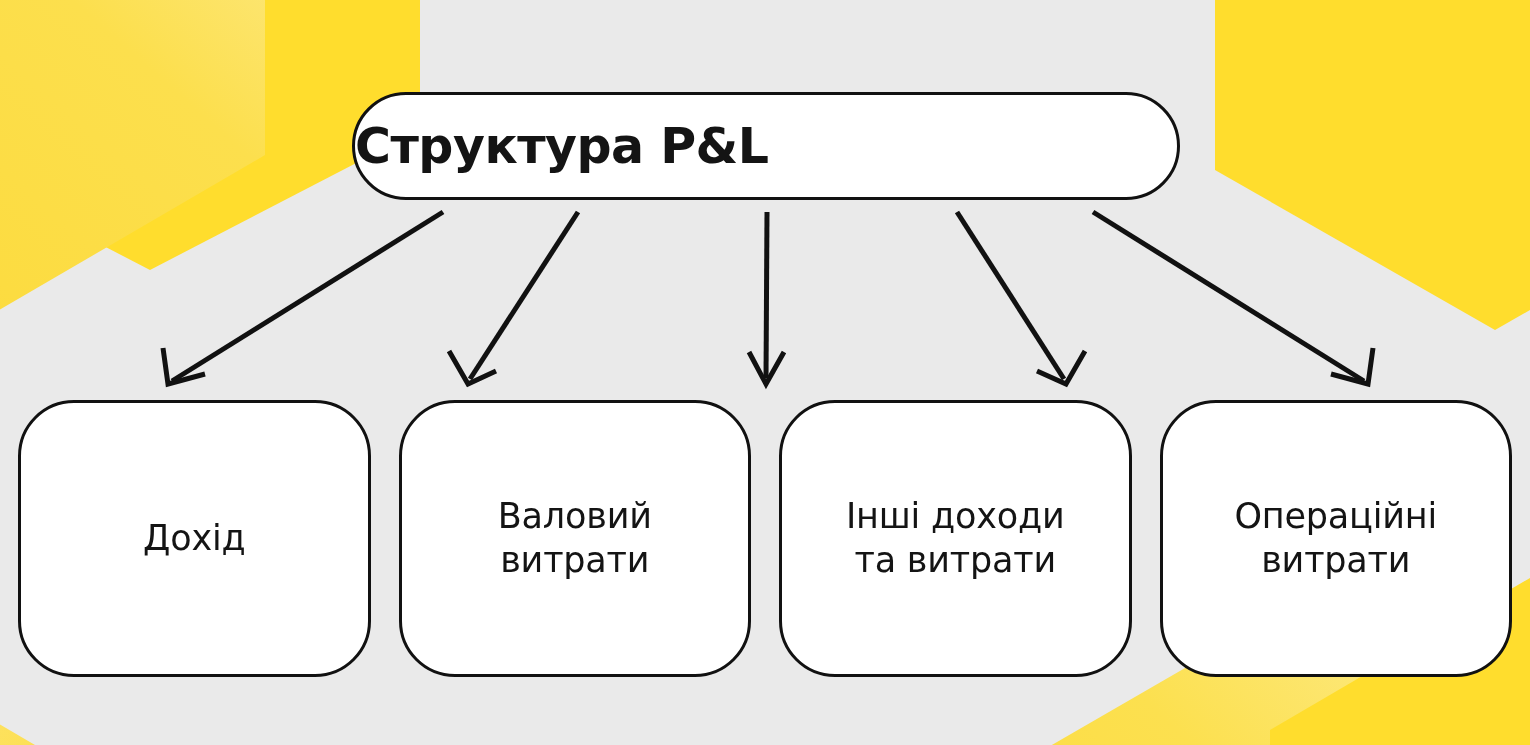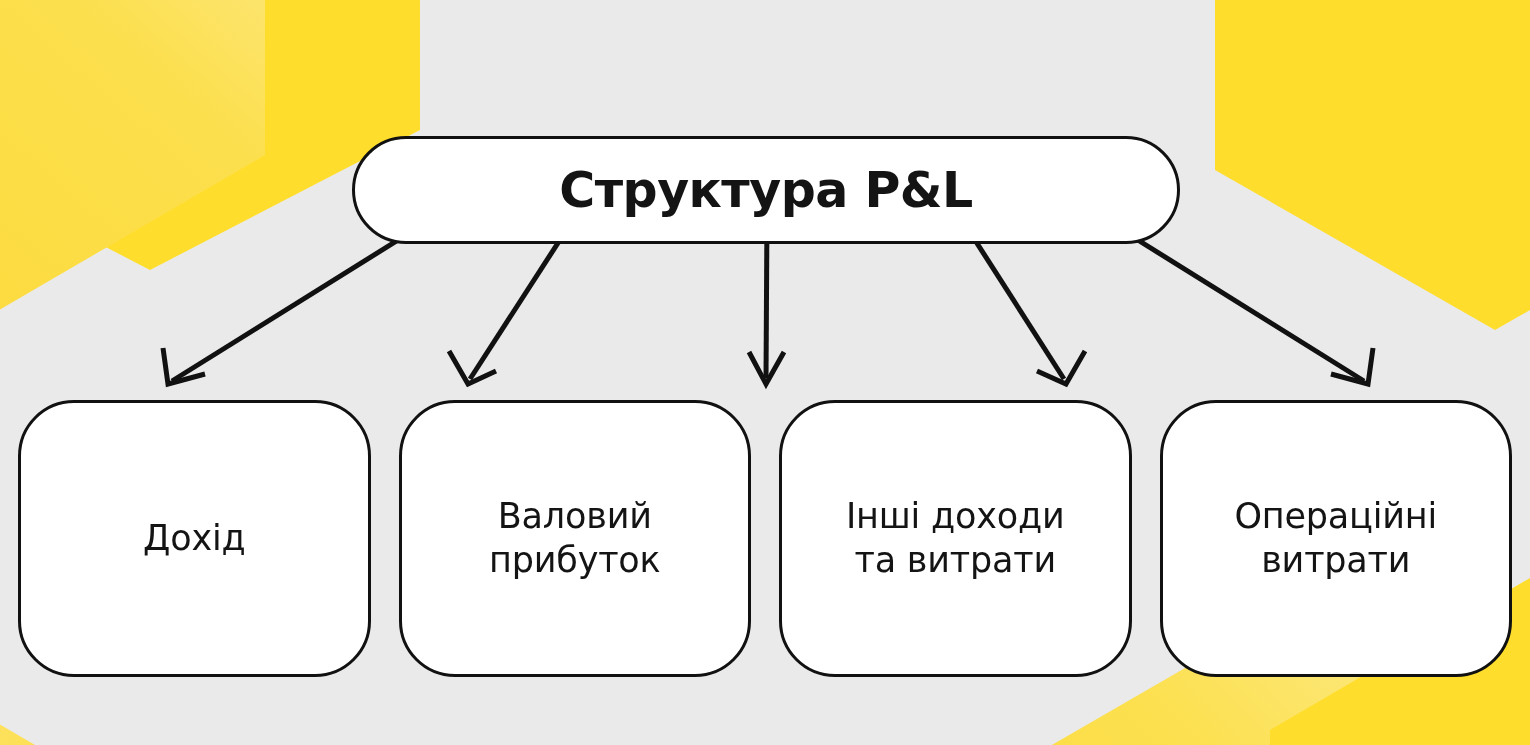--- a/index.html
+++ b/index.html
@@ -34,22 +34,20 @@
     left: 352px;
     top: 92px;
     width: 828px;
     height: 108px;
     box-sizing: border-box;
     background: #ffffff;
     border: 3px solid #111111;
     border-radius: 54px;
     display: flex;
     align-items: center;
-    justify-content: center;
-    margin-top: 44px;
   }
   .title-text {
     font-size: 49px;
     font-weight: 700;
     color: #141414;
     letter-spacing: -0.5px;
     line-height: 1;
     white-space: nowrap;
   }
   .cards-row {
@@ -146,21 +144,21 @@
   <div class="title-box">
     <span class="title-text">Структура P&amp;L</span>
   </div>
 
   <div class="cards-row">
     <div class="card">
       <span class="card-label">Дохід</span>
     </div>
     <div class="card">
       <span class="card-label">Валовий
-прибуток</span>
+витрати</span>
     </div>
     <div class="card">
       <span class="card-label">Інші доходи
 та витрати</span>
     </div>
     <div class="card">
       <span class="card-label">Операційні
 витрати</span>
     </div>
   </div>

